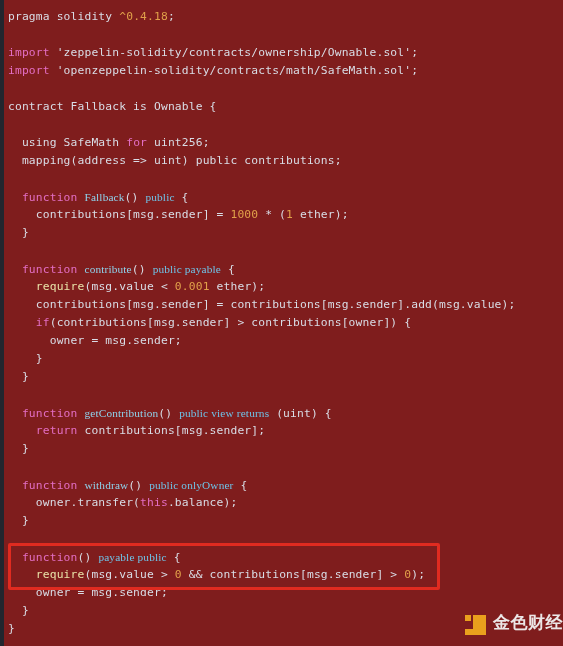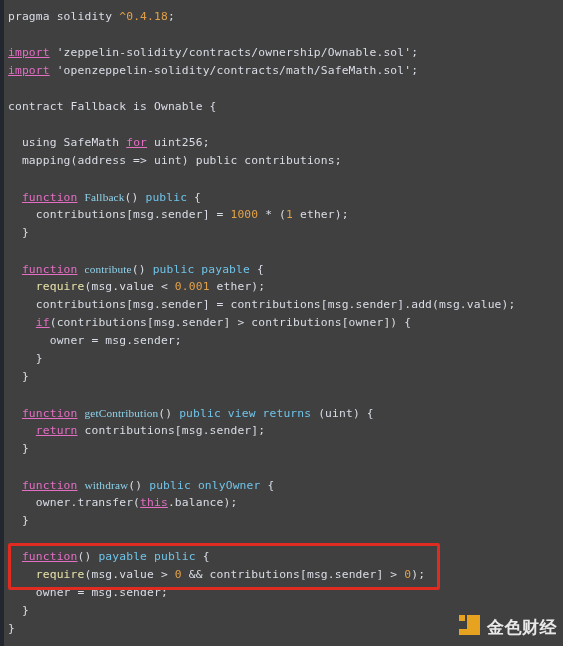--- a/index.html
+++ b/index.html
@@ -37,22 +37,22 @@
     letter-spacing: 0.15px;
     white-space: pre;
     color: #d9dde6;
   }
   .ln {
     height: 18px;
     padding-left: 8px;
     white-space: pre;
   }
   
-  .kw     { color: #e36ec4; text-decoration: underline; }        
-  .mod    { color: #6fc3e8; }        
+  .kw     { color: #e36ec4; }        
+  .mod    { color: #6fc3e8; font-family: Liberation Serif, serif; }        
   .fname  { color: #8fd3ec; font-family: Liberation Serif, serif; }        
   .num    { color: #e0a04a; }        
   .call   { color: #e8e2a8; }        
   .plain  { color: #d9dde6; }
 
   
   #redbox {
     position: absolute;
     left: 8px;
     top: 543px;
@@ -60,24 +60,24 @@
     height: 47px;
     border: 3px solid #e02b20;
     box-sizing: border-box;
     border-radius: 2px;
     pointer-events: none;
   }
 
   
   #watermark {
     position: absolute;
-    right: 6px;
+    right: 0;
     bottom: 10px;
     display: flex;
-    align-items: flex-end;
+    align-items: flex-start;
     gap: 6px;
     opacity: 0.95;
   }
   #wm-icon {
     position: relative;
     width: 22px;
     height: 22px;
     flex: 0 0 auto;
   }
   #wm-icon .sq {
@@ -107,21 +107,21 @@
   }
   #wm-text {
     color: #f2f2f2;
     font-family: "DejaVu Sans", "Liberation Sans", sans-serif;
     font-size: 17px;
     font-weight: bold;
     letter-spacing: 0.5px;
     line-height: 1;
   }
 </style>
-<style>.kw{color:#e36ec4;}.mod{color:#6fc3e8;}.fname{color:#8fd3ec;}.num{color:#e0a04a;}.call{color:#e8e2a8;}.plain{color:#d9dde6;}#redbox{border-color:#e02b20;}#wm-icon .sq,#wm-icon .lshape,#wm-icon .lfoot{background:#f0a81e;}#screen,body,html{background:#404040;}</style></head>
+<style>.kw{color:#e36ec4;}.mod{color:#6fc3e8;}.fname{color:#8fd3ec;}.num{color:#e0a04a;}.call{color:#e8e2a8;}.plain{color:#d9dde6;}#redbox{border-color:#e02b20;}#wm-icon .sq,#wm-icon .lshape,#wm-icon .lfoot{background:#f0a81e;}#screen,body,html{background:#7f1d1d;}</style></head>
 <body>
 
 <div id="screen">
 
   <div id="gutter"></div>
 
   <div id="code"><div class="ln"><span class="plain">pragma solidity </span><span class="num">^0.4.18</span><span class="plain">;</span></div><div class="ln">&nbsp;</div><div class="ln"><span class="kw">import</span><span class="plain"> 'zeppelin-solidity/contracts/ownership/Ownable.sol';</span></div><div class="ln"><span class="kw">import</span><span class="plain"> 'openzeppelin-solidity/contracts/math/SafeMath.sol';</span></div><div class="ln">&nbsp;</div><div class="ln"><span class="plain">contract Fallback is Ownable {</span></div><div class="ln">&nbsp;</div><div class="ln"><span class="plain">  using SafeMath </span><span class="kw">for</span><span class="plain"> uint256;</span></div><div class="ln"><span class="plain">  mapping(address =&gt; uint) public contributions;</span></div><div class="ln">&nbsp;</div><div class="ln"><span class="plain">  </span><span class="kw">function</span><span class="plain"> </span><span class="fname">Fallback</span><span class="plain">() </span><span class="mod">public</span><span class="plain"> {</span></div><div class="ln"><span class="plain">    contributions[msg.sender] = </span><span class="num">1000</span><span class="plain"> * (</span><span class="num">1</span><span class="plain"> ether);</span></div><div class="ln"><span class="plain">  }</span></div><div class="ln">&nbsp;</div><div class="ln"><span class="plain">  </span><span class="kw">function</span><span class="plain"> </span><span class="fname">contribute</span><span class="plain">() </span><span class="mod">public payable</span><span class="plain"> {</span></div><div class="ln"><span class="plain">    </span><span class="call">require</span><span class="plain">(msg.value &lt; </span><span class="num">0.001</span><span class="plain"> ether);</span></div><div class="ln"><span class="plain">    contributions[msg.sender] = contributions[msg.sender].add(msg.value);</span></div><div class="ln"><span class="plain">    </span><span class="kw">if</span><span class="plain">(contributions[msg.sender] &gt; contributions[owner]) {</span></div><div class="ln"><span class="plain">      owner = msg.sender;</span></div><div class="ln"><span class="plain">    }</span></div><div class="ln"><span class="plain">  }</span></div><div class="ln">&nbsp;</div><div class="ln"><span class="plain">  </span><span class="kw">function</span><span class="plain"> </span><span class="fname">getContribution</span><span class="plain">() </span><span class="mod">public view returns</span><span class="plain"> (uint) {</span></div><div class="ln"><span class="plain">    </span><span class="kw">return</span><span class="plain"> contributions[msg.sender];</span></div><div class="ln"><span class="plain">  }</span></div><div class="ln">&nbsp;</div><div class="ln"><span class="plain">  </span><span class="kw">function</span><span class="plain"> </span><span class="fname">withdraw</span><span class="plain">() </span><span class="mod">public onlyOwner</span><span class="plain"> {</span></div><div class="ln"><span class="plain">    owner.transfer(</span><span class="kw">this</span><span class="plain">.balance);</span></div><div class="ln"><span class="plain">  }</span></div><div class="ln">&nbsp;</div><div class="ln"><span class="plain">  </span><span class="kw">function</span><span class="plain">() </span><span class="mod">payable public</span><span class="plain"> {</span></div><div class="ln"><span class="plain">    </span><span class="call">require</span><span class="plain">(msg.value &gt; </span><span class="num">0</span><span class="plain"> &amp;&amp; contributions[msg.sender] &gt; </span><span class="num">0</span><span class="plain">);</span></div><div class="ln"><span class="plain">    owner = msg.sender;</span></div><div class="ln"><span class="plain">  }</span></div><div class="ln"><span class="plain">}</span></div></div>
 
   <div id="redbox"></div>
 

